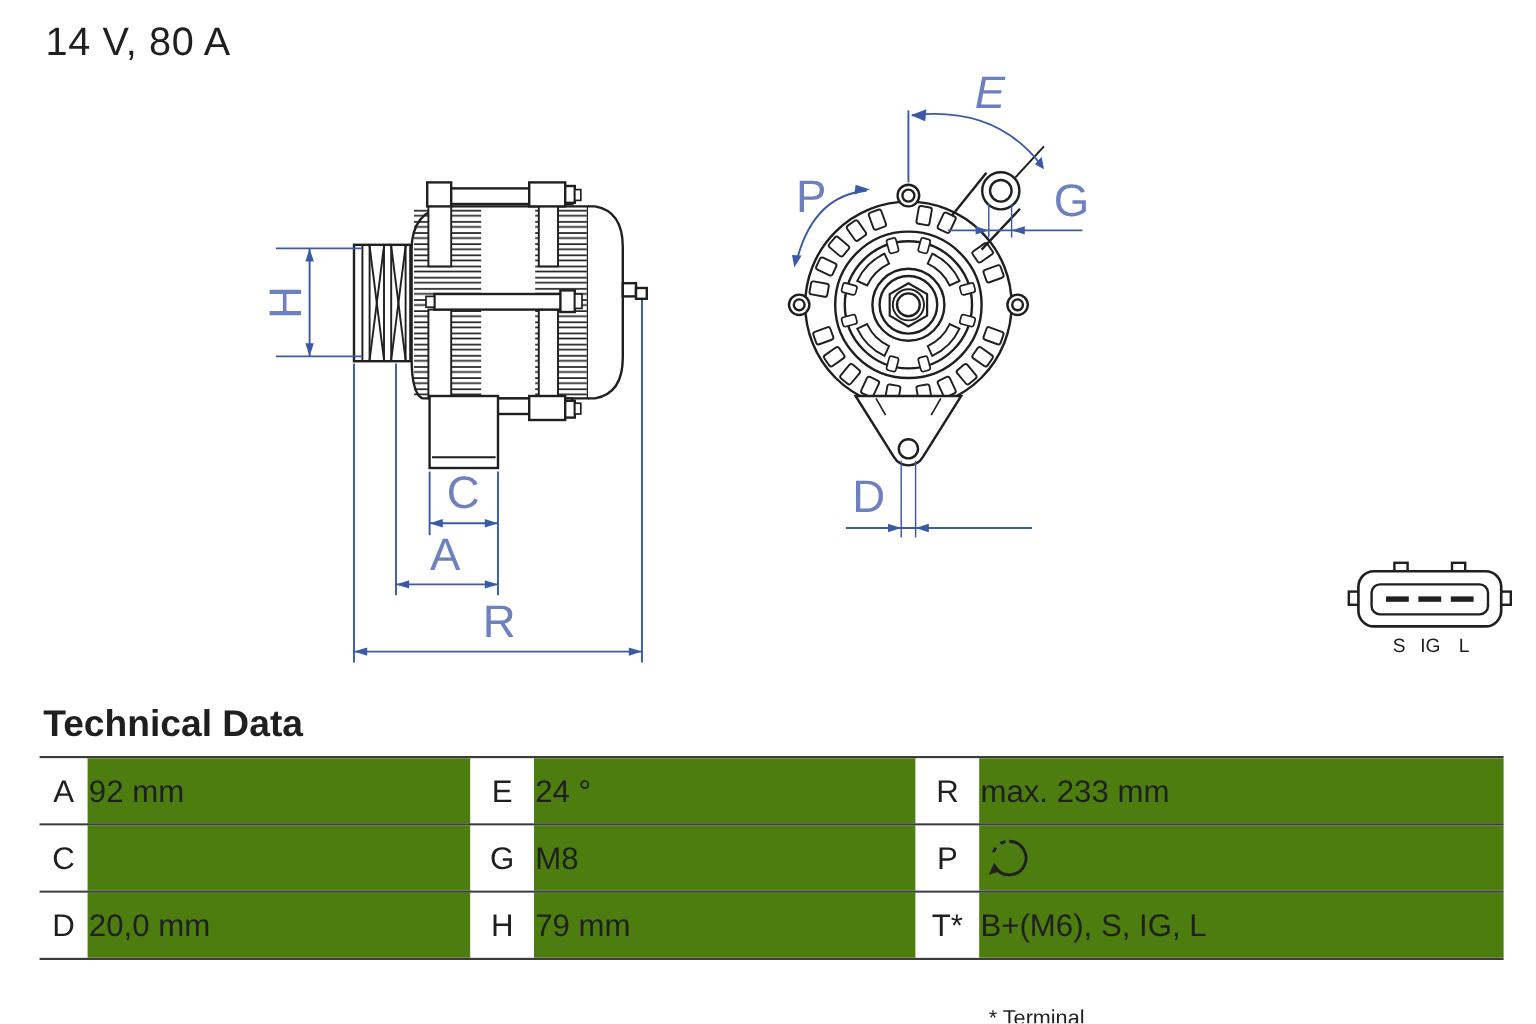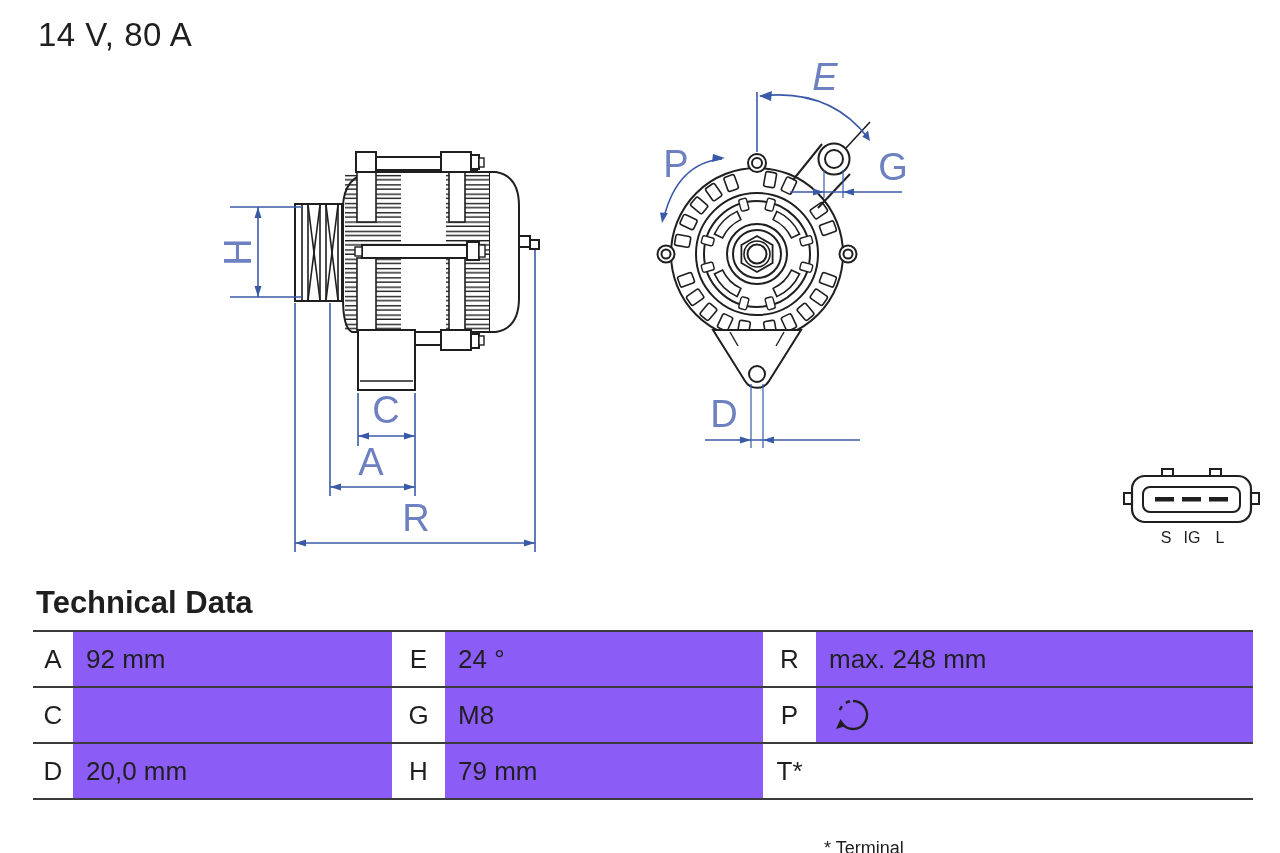--- a/index.html
+++ b/index.html
@@ -9,22 +9,22 @@
   #drawing-svg{position:absolute;left:0;top:0;}
   
   #tech-heading{position:absolute;left:36px;top:585px;font-size:31px;font-weight:700;text-align:center;}
   #tech-table{position:absolute;left:33px;top:630px;width:1220px;
               border-top:2px solid #3c3c3c;border-bottom:2px solid #3c3c3c;}
   .t-row{display:flex;height:54px;border-bottom:2px solid #3c3c3c;}
   .t-row:last-child{border-bottom:none;}
   .t-key{width:40px;display:flex;align-items:center;justify-content:center;
          font-size:26px;background:#fff;flex:none;}
   .t-key.mid{width:53px;}
-  .t-val{display:flex;align-items:center;padding-left:13px;font-size:26px;
-         background:#8b5cf6;flex:none;box-sizing:border-box;}
+  .t-val{display:flex;align-items:center;padding-left:1px;font-size:26px;
+         background:#4d7c0f;flex:none;box-sizing:border-box;}
   .w1{width:319px;} .w2{width:318px;text-align:right;} .w3{width:437px;}
   #footnote{position:absolute;left:824px;top:838px;font-size:18px;}
   .rot-icon{margin-left:2px;}
 </style>
 </head>
 <body>
 
 <div id="stage">
 
   <div id="page-title">14 V, 80 A</div>
@@ -263,21 +263,21 @@
 
   <div id="tech-heading">Technical Data</div>
 
   <div id="tech-table">
     <div class="t-row">
       <div class="t-key">A</div>
       <div class="t-val w1">92 mm</div>
       <div class="t-key mid">E</div>
       <div class="t-val w2">24 °</div>
       <div class="t-key mid">R</div>
-      <div class="t-val w3">max. 248 mm</div>
+      <div class="t-val w3">max. 233 mm</div>
     </div>
     <div class="t-row">
       <div class="t-key">C</div>
       <div class="t-val w1"></div>
       <div class="t-key mid">G</div>
       <div class="t-val w2">M8</div>
       <div class="t-key mid">P</div>
       <div class="t-val w3">
         <svg class="rot-icon" width="44" height="44" viewBox="0 0 44 44">
           <path d="M22,8 A14,14 0 1 1 11.3,31" fill="none" stroke="#1f1f1f" stroke-width="2.4"></path>
@@ -285,18 +285,19 @@
           <polygon points="5,36 14.5,33 9.5,26 " fill="#1f1f1f"></polygon>
         </svg>
       </div>
     </div>
     <div class="t-row">
       <div class="t-key">D</div>
       <div class="t-val w1">20,0 mm</div>
       <div class="t-key mid">H</div>
       <div class="t-val w2">79 mm</div>
       <div class="t-key mid">T*</div>
+      <div class="t-val w3">B+(M6), S, IG, L</div>
     </div>
   </div>
 
   <div id="footnote">* Terminal</div>
 
 </div>
 
 </body></html>

